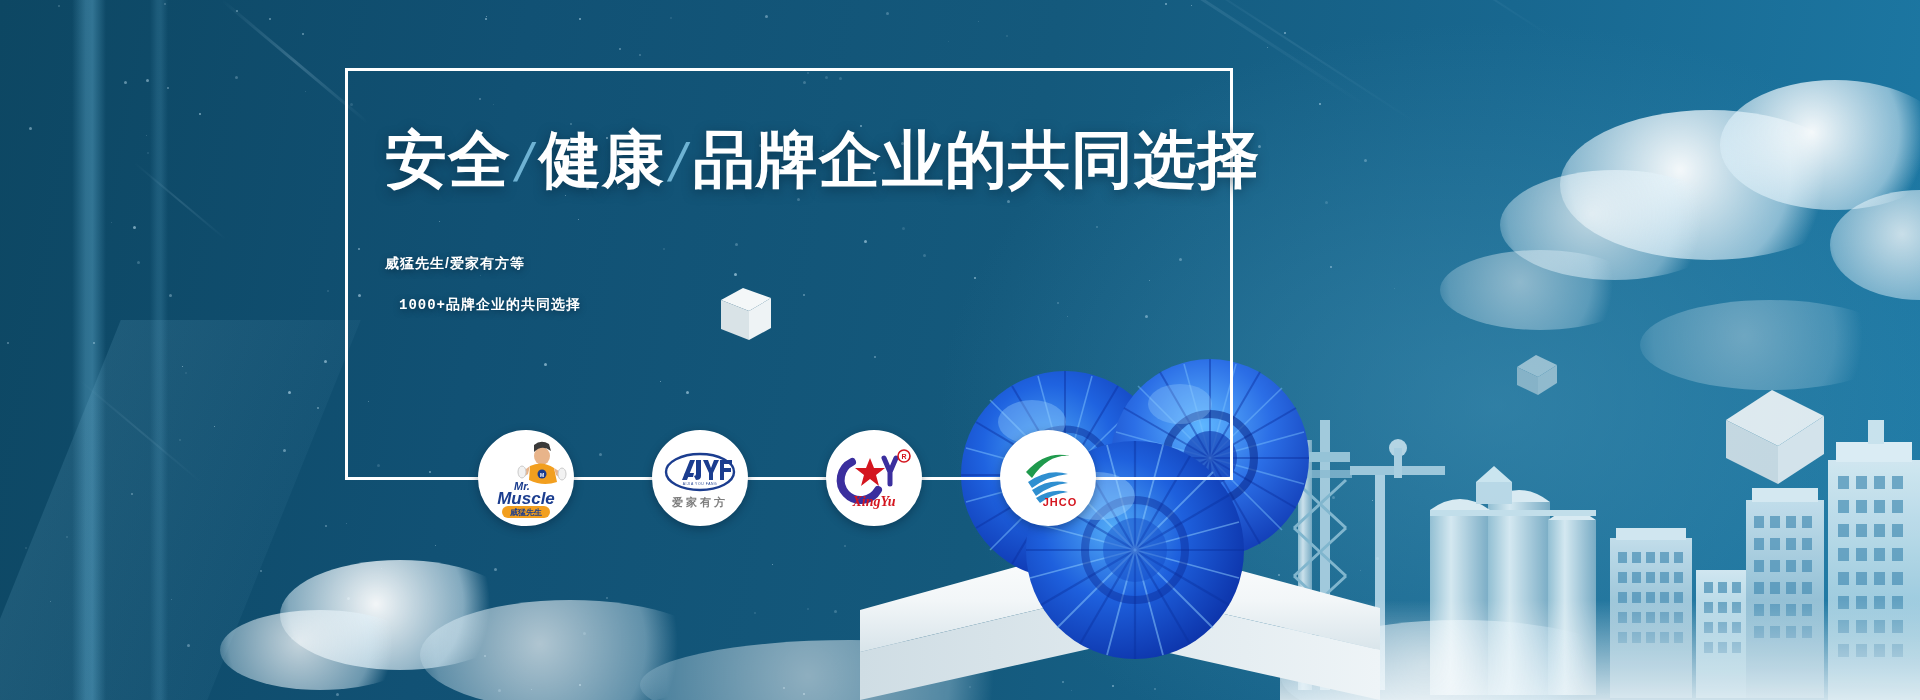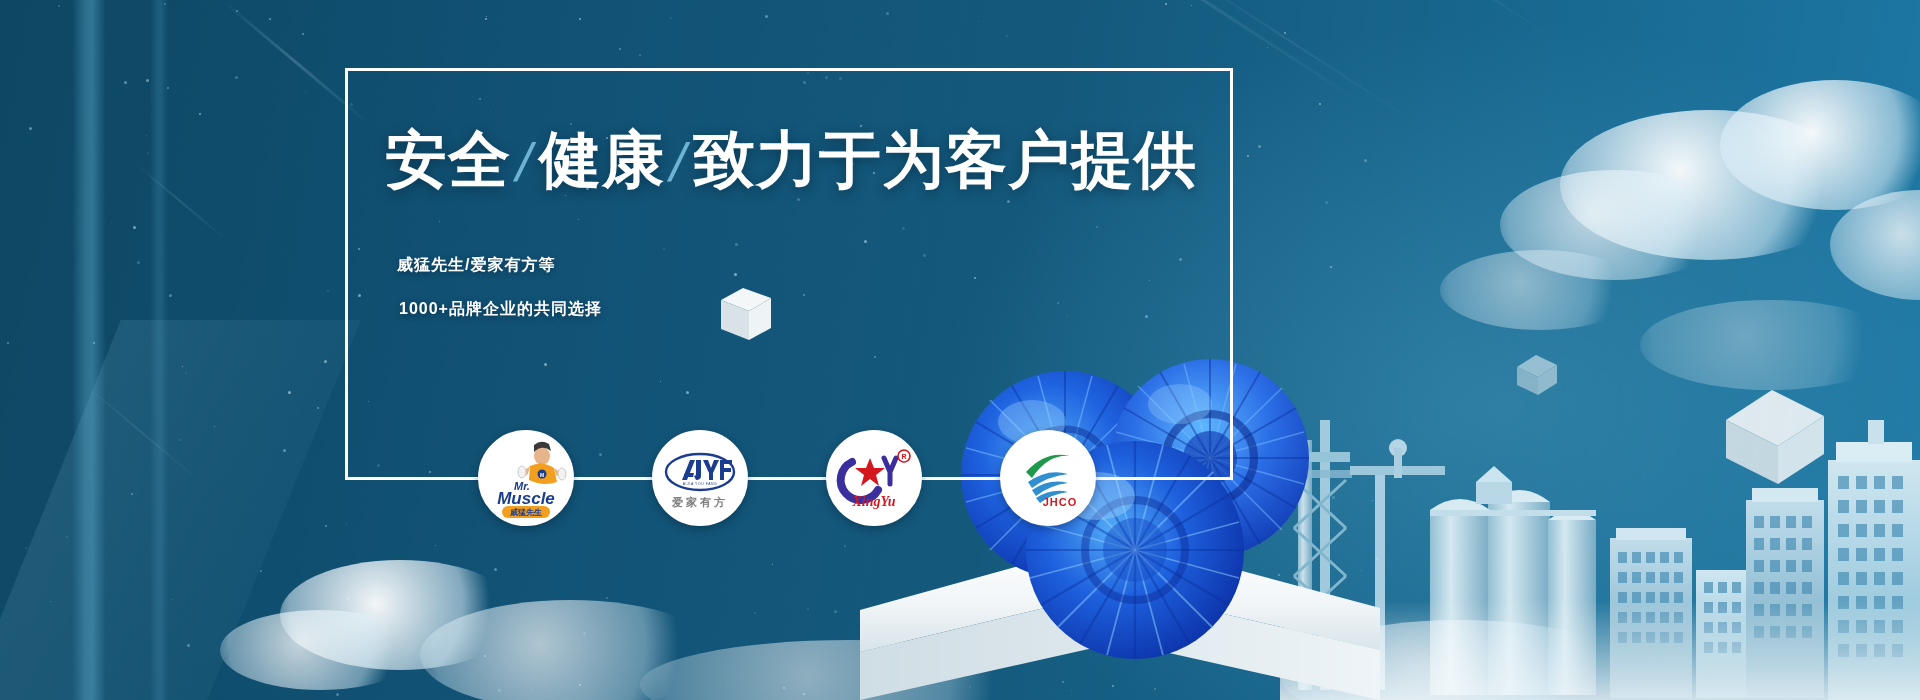--- a/index.html
+++ b/index.html
@@ -67,26 +67,26 @@
     color:#ffffff;font-size:62px;font-weight:bold;letter-spacing:1px;
     text-shadow:0 3px 12px rgba(0,30,50,.5);
     margin:0;line-height:1.12;white-space:nowrap;
   }
   .headline .sep{
     color:#7fc4e4;font-weight:400;font-size:54px;
     margin:0 6px;display:inline-block;transform:skewX(-12deg);
     text-shadow:none;opacity:.85;
   }
   .subline{
-    color:#ffffff;font-size:16px;font-weight:bold;letter-spacing:1px;
+    color:#ffffff;font-size:14px;font-weight:bold;letter-spacing:1px;
     text-shadow:0 2px 6px rgba(0,30,50,.5);
-    margin:12px;line-height:1.1;
+    margin:0;line-height:1.1;
   }
   .sub1{margin-top:62px;}
-  .sub2{margin-top:26px;margin-left:14px;}
+  .sub2{margin-top:26px;margin-left:14px;font-family:Liberation Mono, monospace;}
 
   
   .logos{position:absolute;left:478px;top:430px;height:92px;}
   .logo{
     position:absolute;top:0;width:92px;height:92px;border-radius:50%;
     background:#ffffff;border:2px solid #ffffff;
     box-shadow:0 3px 10px rgba(0,20,40,.35);
     overflow:hidden;
     display:flex;align-items:center;justify-content:flex-start;
   }
@@ -611,21 +611,21 @@
       <circle cx="110" cy="110" r="50" fill="none" stroke="#0a2b96" stroke-opacity=".45" stroke-width="8"></circle>
       <circle cx="110" cy="110" r="32" fill="#1146c4" fill-opacity=".45"></circle>
       <ellipse cx="72" cy="56" rx="38" ry="24" fill="#a8dbff" opacity=".38"></ellipse>
     </g>
   </svg>
 
   <div class="frame"></div>
 
   <div class="textblock">
     <h1 class="headline">
-      <span>安全</span><span class="sep">/</span><span>健康</span><span class="sep">/</span><span>致力于为客户提供</span>
+      <span>安全</span><span class="sep">/</span><span>健康</span><span class="sep">/</span><span>品牌企业的共同选择</span>
     </h1>
     <p class="subline sub1">威猛先生/爱家有方等</p>
     <p class="subline sub2">1000+品牌企业的共同选择</p>
   </div>
 
   <div class="logos">
 
     <div class="logo" style="left:0;">
       <svg viewBox="0 0 92 92" width="92" height="92" xmlns="http://www.w3.org/2000/svg">
         <circle cx="46" cy="46" r="46" fill="#ffffff"></circle>

